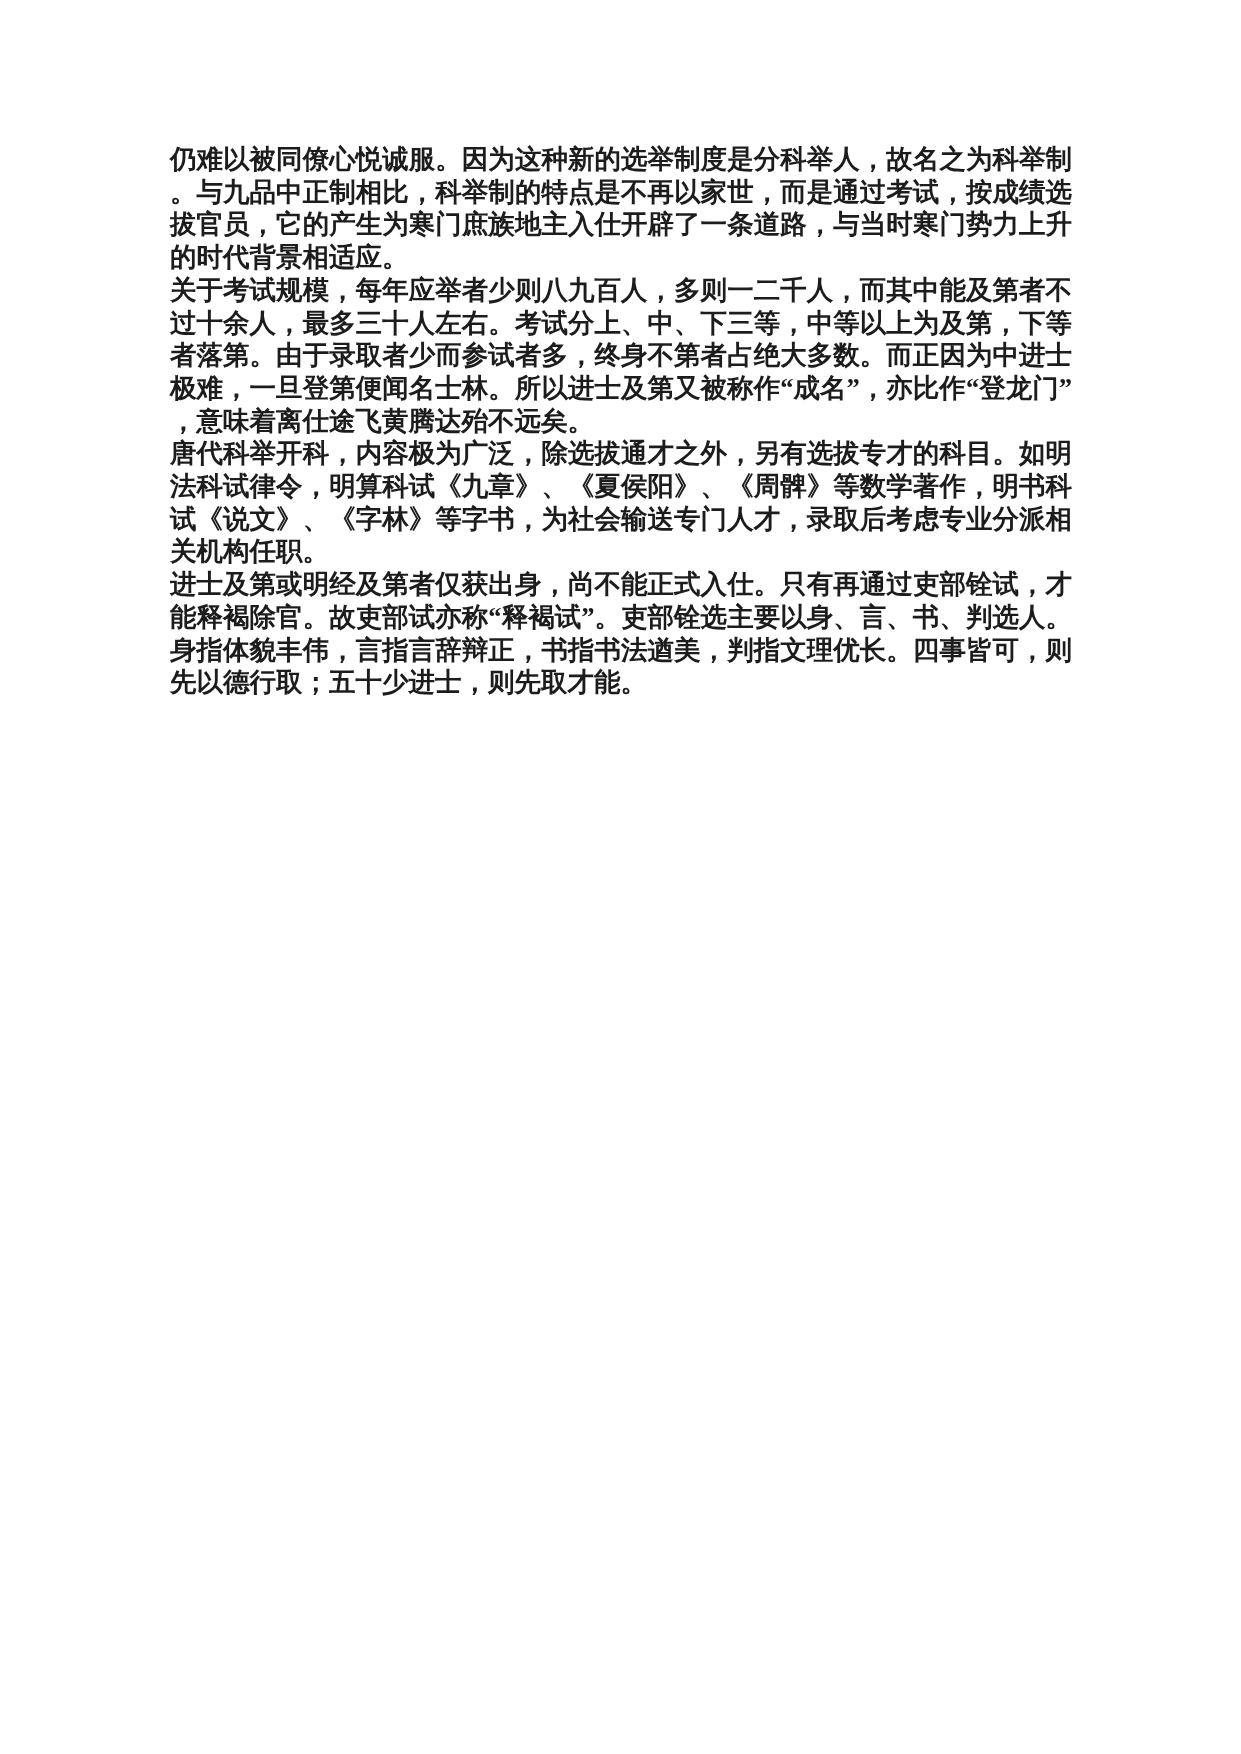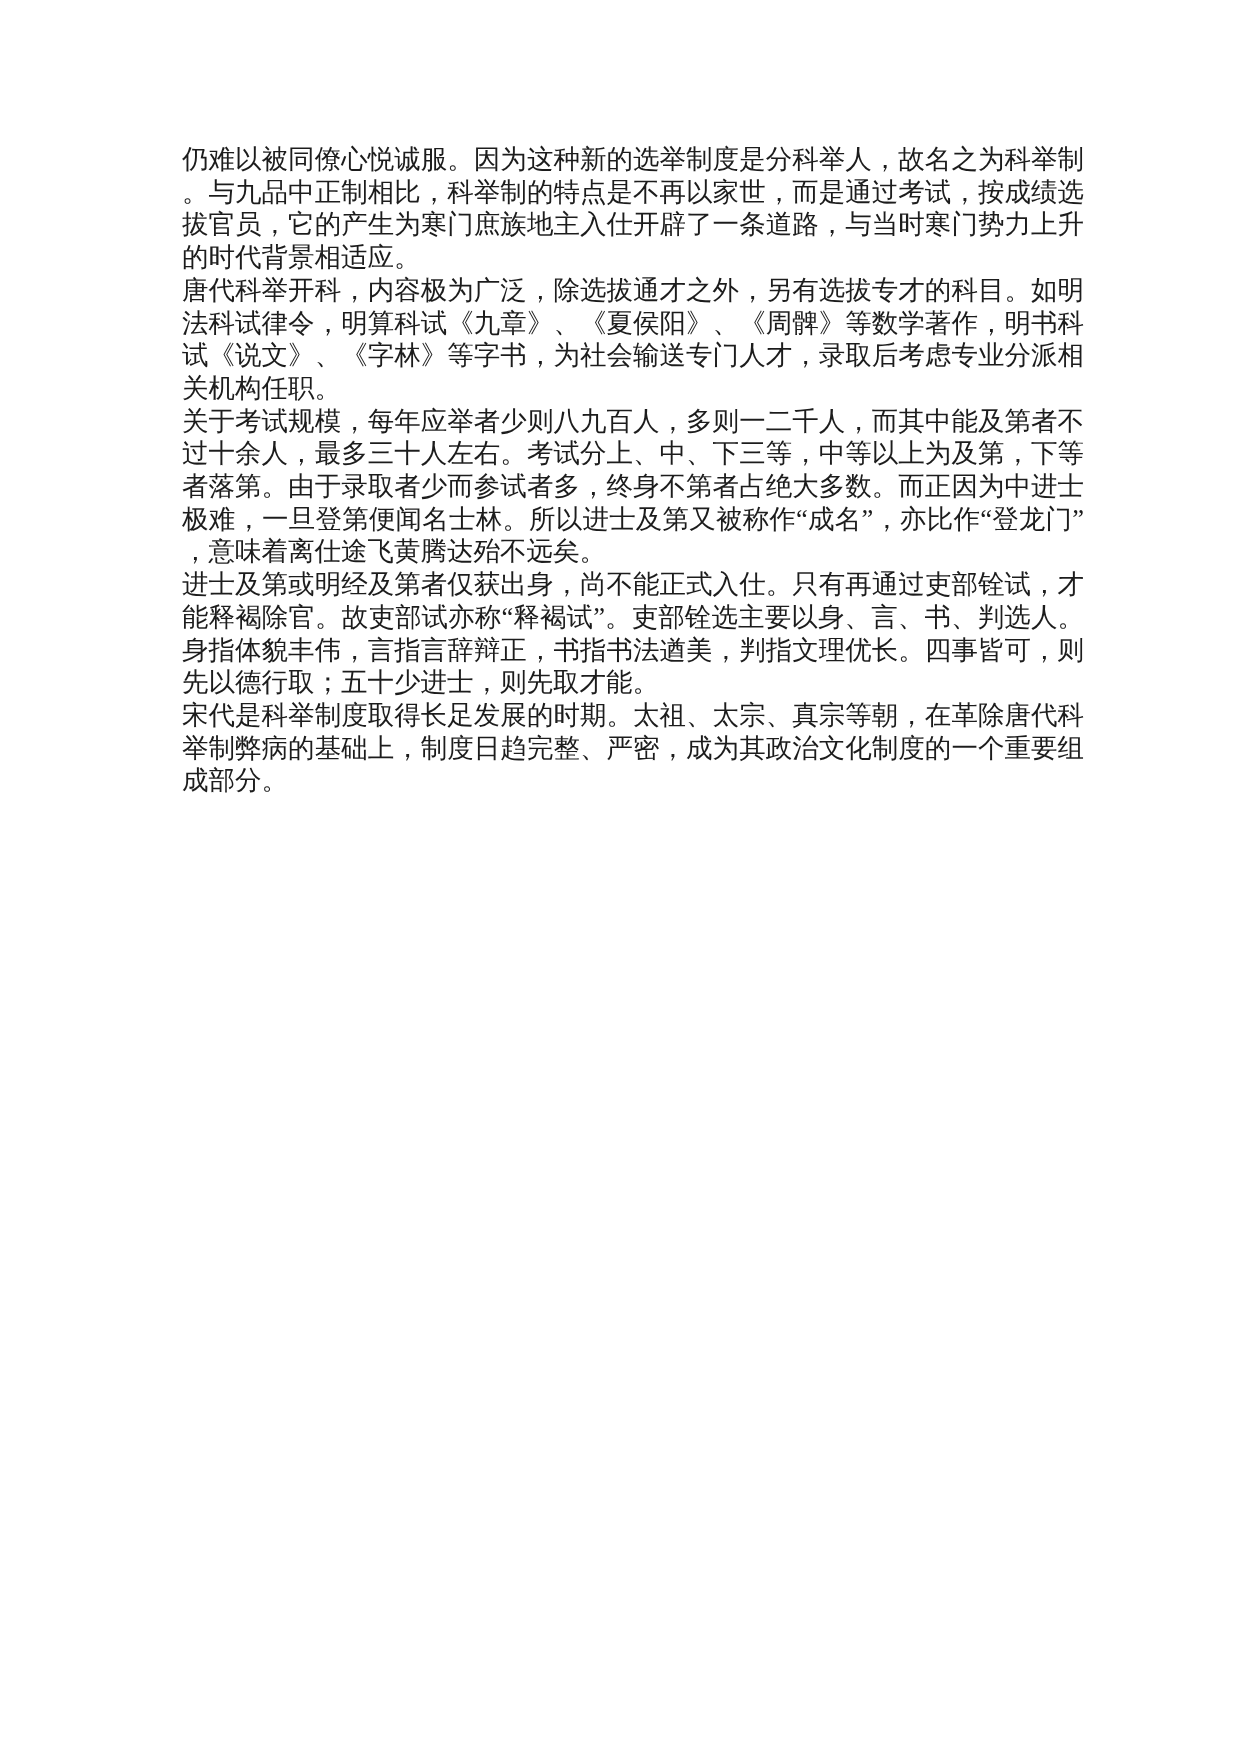--- a/index.html
+++ b/index.html
@@ -16,42 +16,42 @@
   .page {
     position: absolute;
     left: 0;
     top: 0;
     width: 1241px;
     height: 1754px;
     background: #ffffff;
   }
   .doc {
     position: absolute;
-    left: 182px;
+    left: 170px;
     top: 143px;
     width: 902px;
     font-family: "Liberation Serif", "DejaVu Serif", serif;
     font-size: 26.5px;
     line-height: 32.7px;
     color: #1c1c1c;
     text-align: justify;
     word-break: break-all;
     line-break: anywhere;
     overflow-wrap: anywhere;
+    font-weight: bold;
   }
   .doc p {
     margin: 0;
     padding: 0;
     text-indent: 0;
   }
 </style>
 </head>
 <body>
 
 <div class="page">
   <div class="doc">
     <p>仍难以被同僚心悦诚服。因为这种新的选举制度是分科举人，故名之为科举制。与九品中正制相比，科举制的特点是不再以家世，而是通过考试，按成绩选拔官员，它的产生为寒门庶族地主入仕开辟了一条道路，与当时寒门势力上升的时代背景相适应。</p>
+    <p>关于考试规模，每年应举者少则八九百人，多则一二千人，而其中能及第者不过十余人，最多三十人左右。考试分上、中、下三等，中等以上为及第，下等者落第。由于录取者少而参试者多，终身不第者占绝大多数。而正因为中进士极难，一旦登第便闻名士林。所以进士及第又被称作“成名”，亦比作“登龙门”，意味着离仕途飞黄腾达殆不远矣。</p>
     <p>唐代科举开科，内容极为广泛，除选拔通才之外，另有选拔专才的科目。如明法科试律令，明算科试《九章》、《夏侯阳》、《周髀》等数学著作，明书科试《说文》、《字林》等字书，为社会输送专门人才，录取后考虑专业分派相关机构任职。</p>
-    <p>关于考试规模，每年应举者少则八九百人，多则一二千人，而其中能及第者不过十余人，最多三十人左右。考试分上、中、下三等，中等以上为及第，下等者落第。由于录取者少而参试者多，终身不第者占绝大多数。而正因为中进士极难，一旦登第便闻名士林。所以进士及第又被称作“成名”，亦比作“登龙门”，意味着离仕途飞黄腾达殆不远矣。</p>
     <p>进士及第或明经及第者仅获出身，尚不能正式入仕。只有再通过吏部铨试，才能释褐除官。故吏部试亦称“释褐试”。吏部铨选主要以身、言、书、判选人。身指体貌丰伟，言指言辞辩正，书指书法遒美，判指文理优长。四事皆可，则先以德行取；五十少进士，则先取才能。</p>
-    <p>宋代是科举制度取得长足发展的时期。太祖、太宗、真宗等朝，在革除唐代科举制弊病的基础上，制度日趋完整、严密，成为其政治文化制度的一个重要组成部分。</p>
   </div>
 </div>
 
 </body></html>

